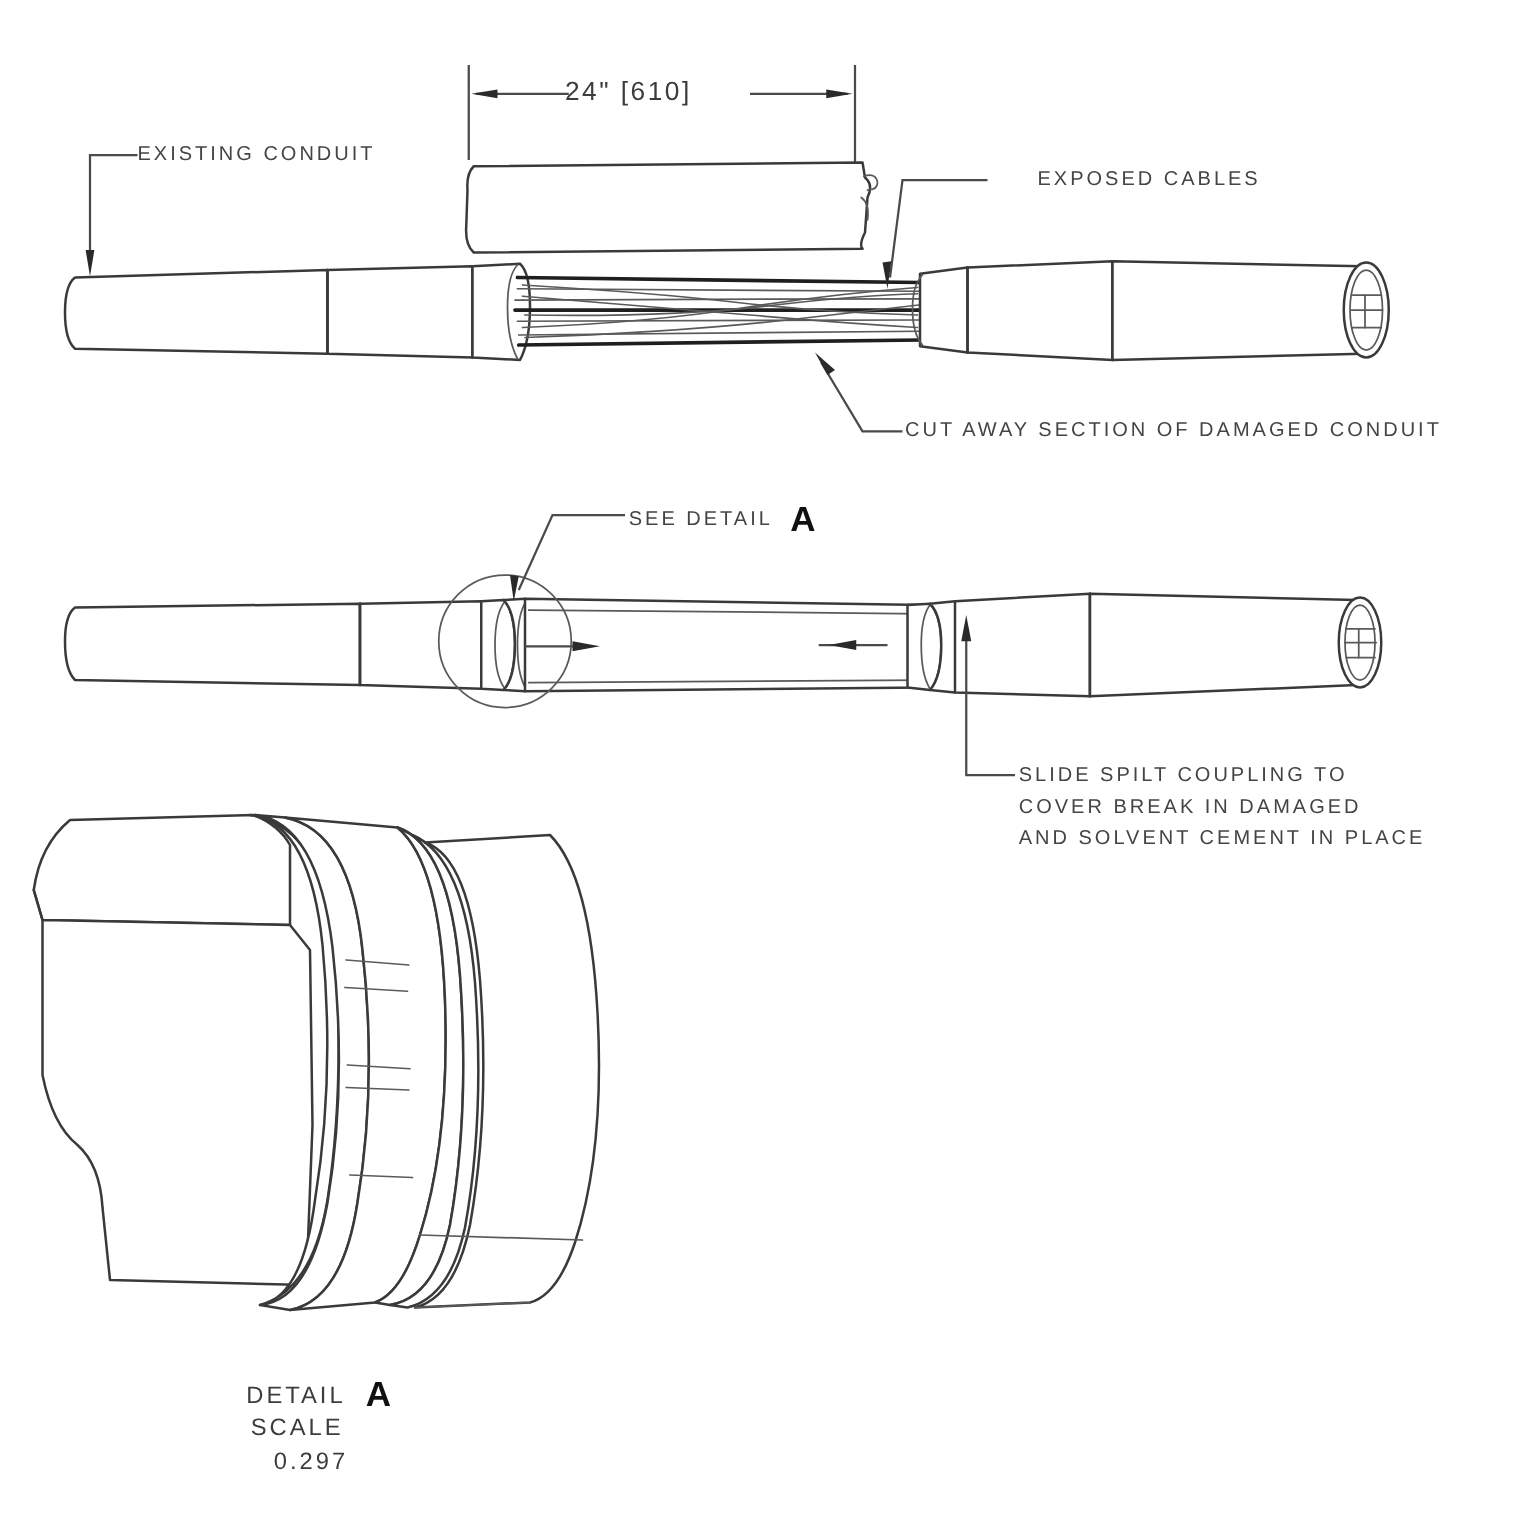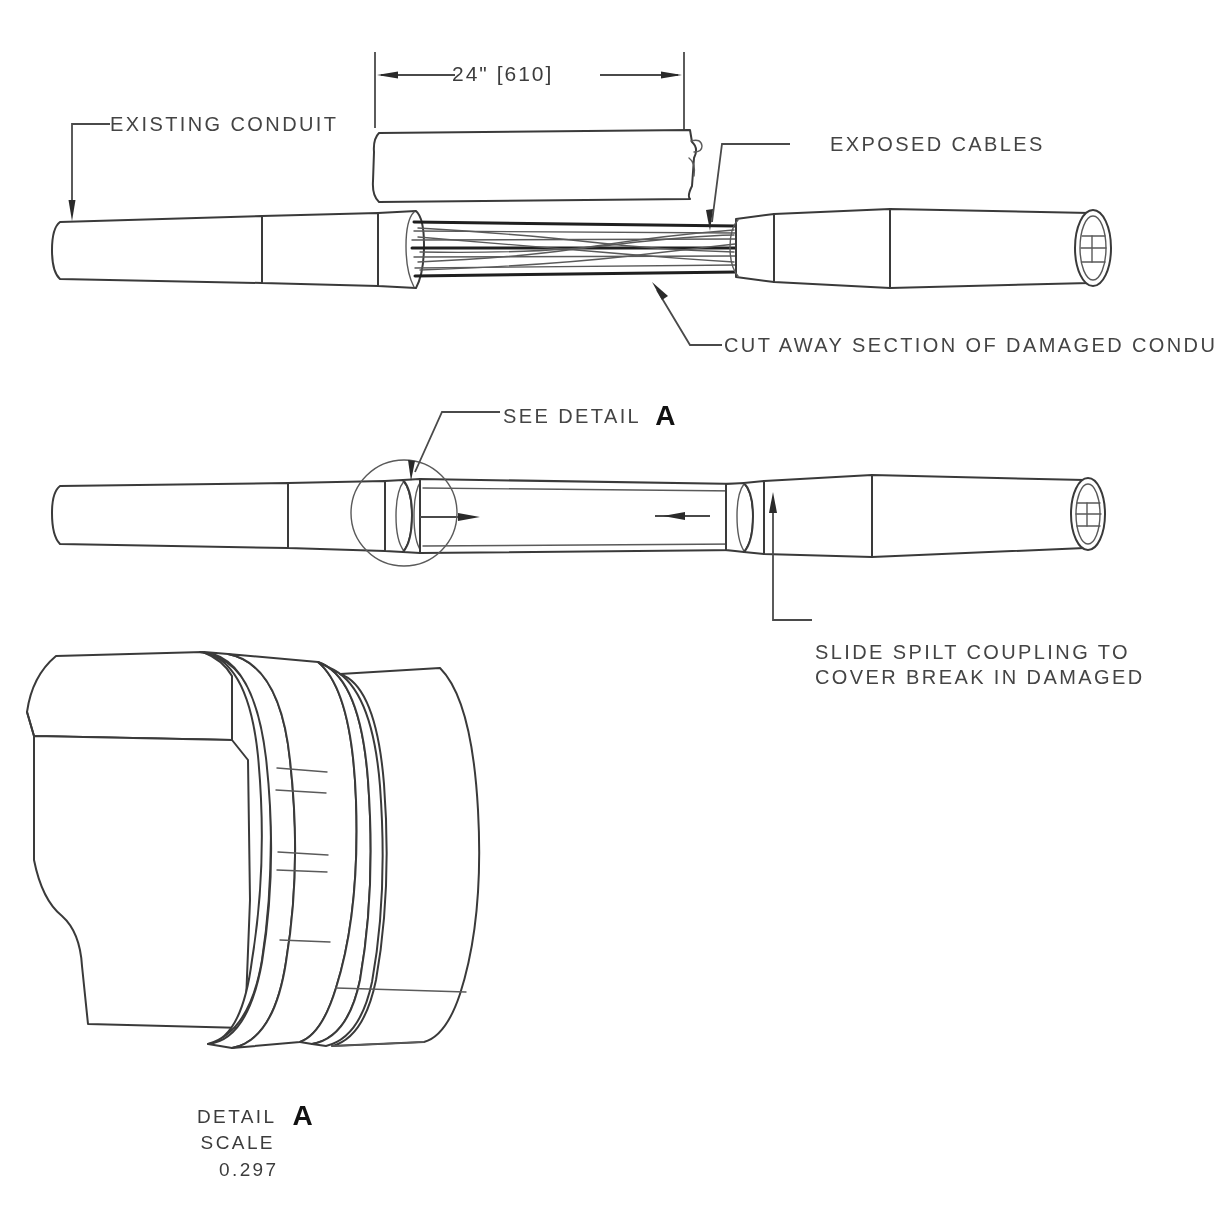--- a/index.html
+++ b/index.html
@@ -59,32 +59,31 @@
   .arrowhead {
     fill: #2a2a2a;
     stroke: none;
   }
   .anno {
     position: absolute;
     font-family: "Liberation Sans", sans-serif;
     color: #444444;
     white-space: pre;
     letter-spacing: 2.4px;
-    font-size: 20px;
+    font-size: 16px;
     line-height: 24px;
     font-weight: 400;
   }
   .anno-dim {
     letter-spacing: 2px;
     font-size: 21px;
     color: #3c3c3c;
   }
   .anno-multiline {
     line-height: 25px;
-    margin-top: 32px;
   }
   .detail-letter {
     font-weight: 700;
     font-size: 28px;
     letter-spacing: 0;
     color: #111111;
     font-family: "Liberation Sans", sans-serif;
   }
   .detail-block {
     position: absolute;
@@ -360,20 +359,21 @@
 
   <div class="anno" style="left:724px; top:333px;">CUT AWAY SECTION OF DAMAGED CONDUIT</div>
 
   <div class="inline-row" style="position:absolute; left:503px; top:400px;">
     <span class="anno" style="position:static;">SEE DETAIL</span>
     <span class="detail-letter" style="margin-left:14px;">A</span>
   </div>
 
   <div class="anno anno-multiline" style="left:815px; top:608px;">SLIDE SPILT COUPLING TO</div>
   <div class="anno anno-multiline" style="left:815px; top:633px;">COVER BREAK IN DAMAGED</div>
+  <div class="anno anno-multiline" style="left:815px; top:658px;">AND SOLVENT CEMENT IN PLACE</div>
 
   <div class="inline-row" style="position:absolute; left:197px; top:1100px;">
     <span class="detail-block" style="position:static;">DETAIL</span>
     <span class="detail-letter" style="margin-left:16px;">A</span>
   </div>
 
   <div class="inline-row" style="position:absolute; left:197px; top:1129px;flex-direction:column;">
     <span class="detail-block" style="position:static;">SCALE</span>
     <span class="detail-block" style="position:static; margin-left:22px;">0.297</span>
   </div>

